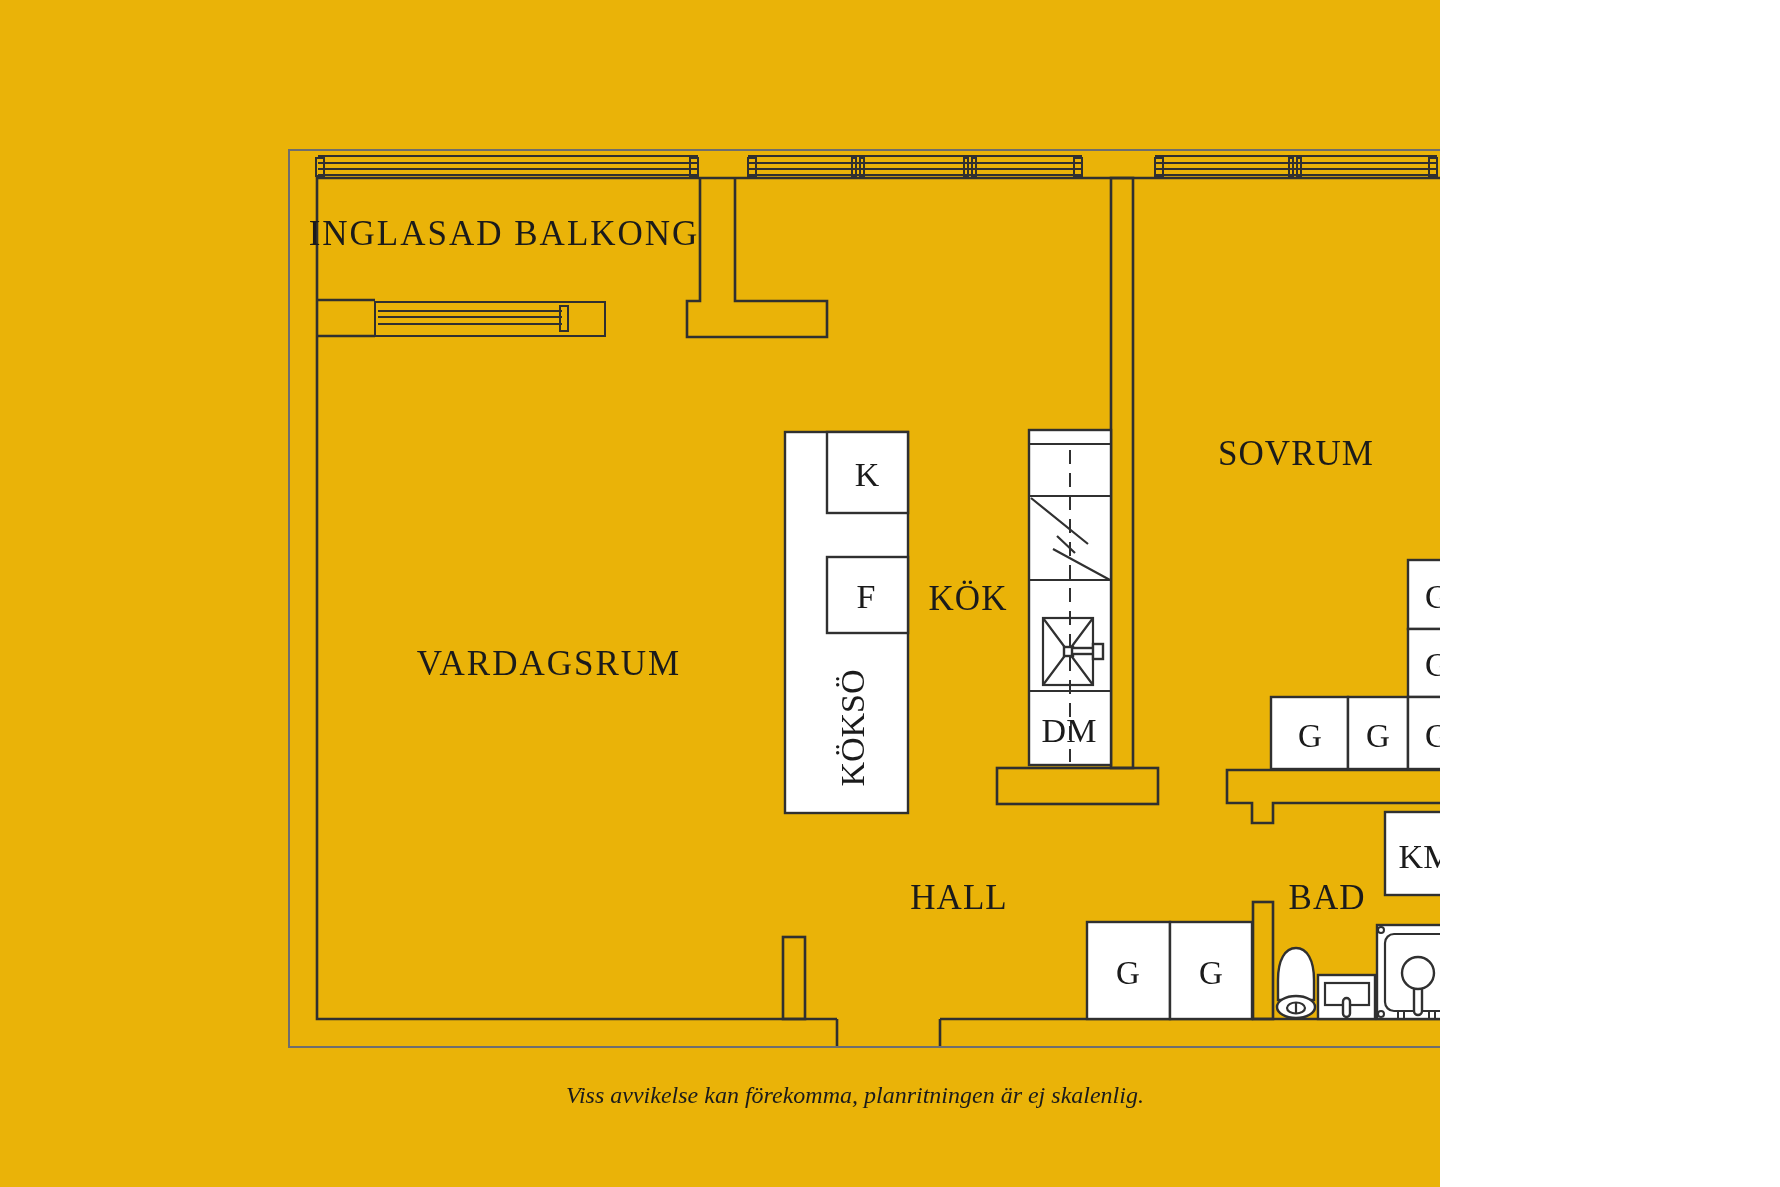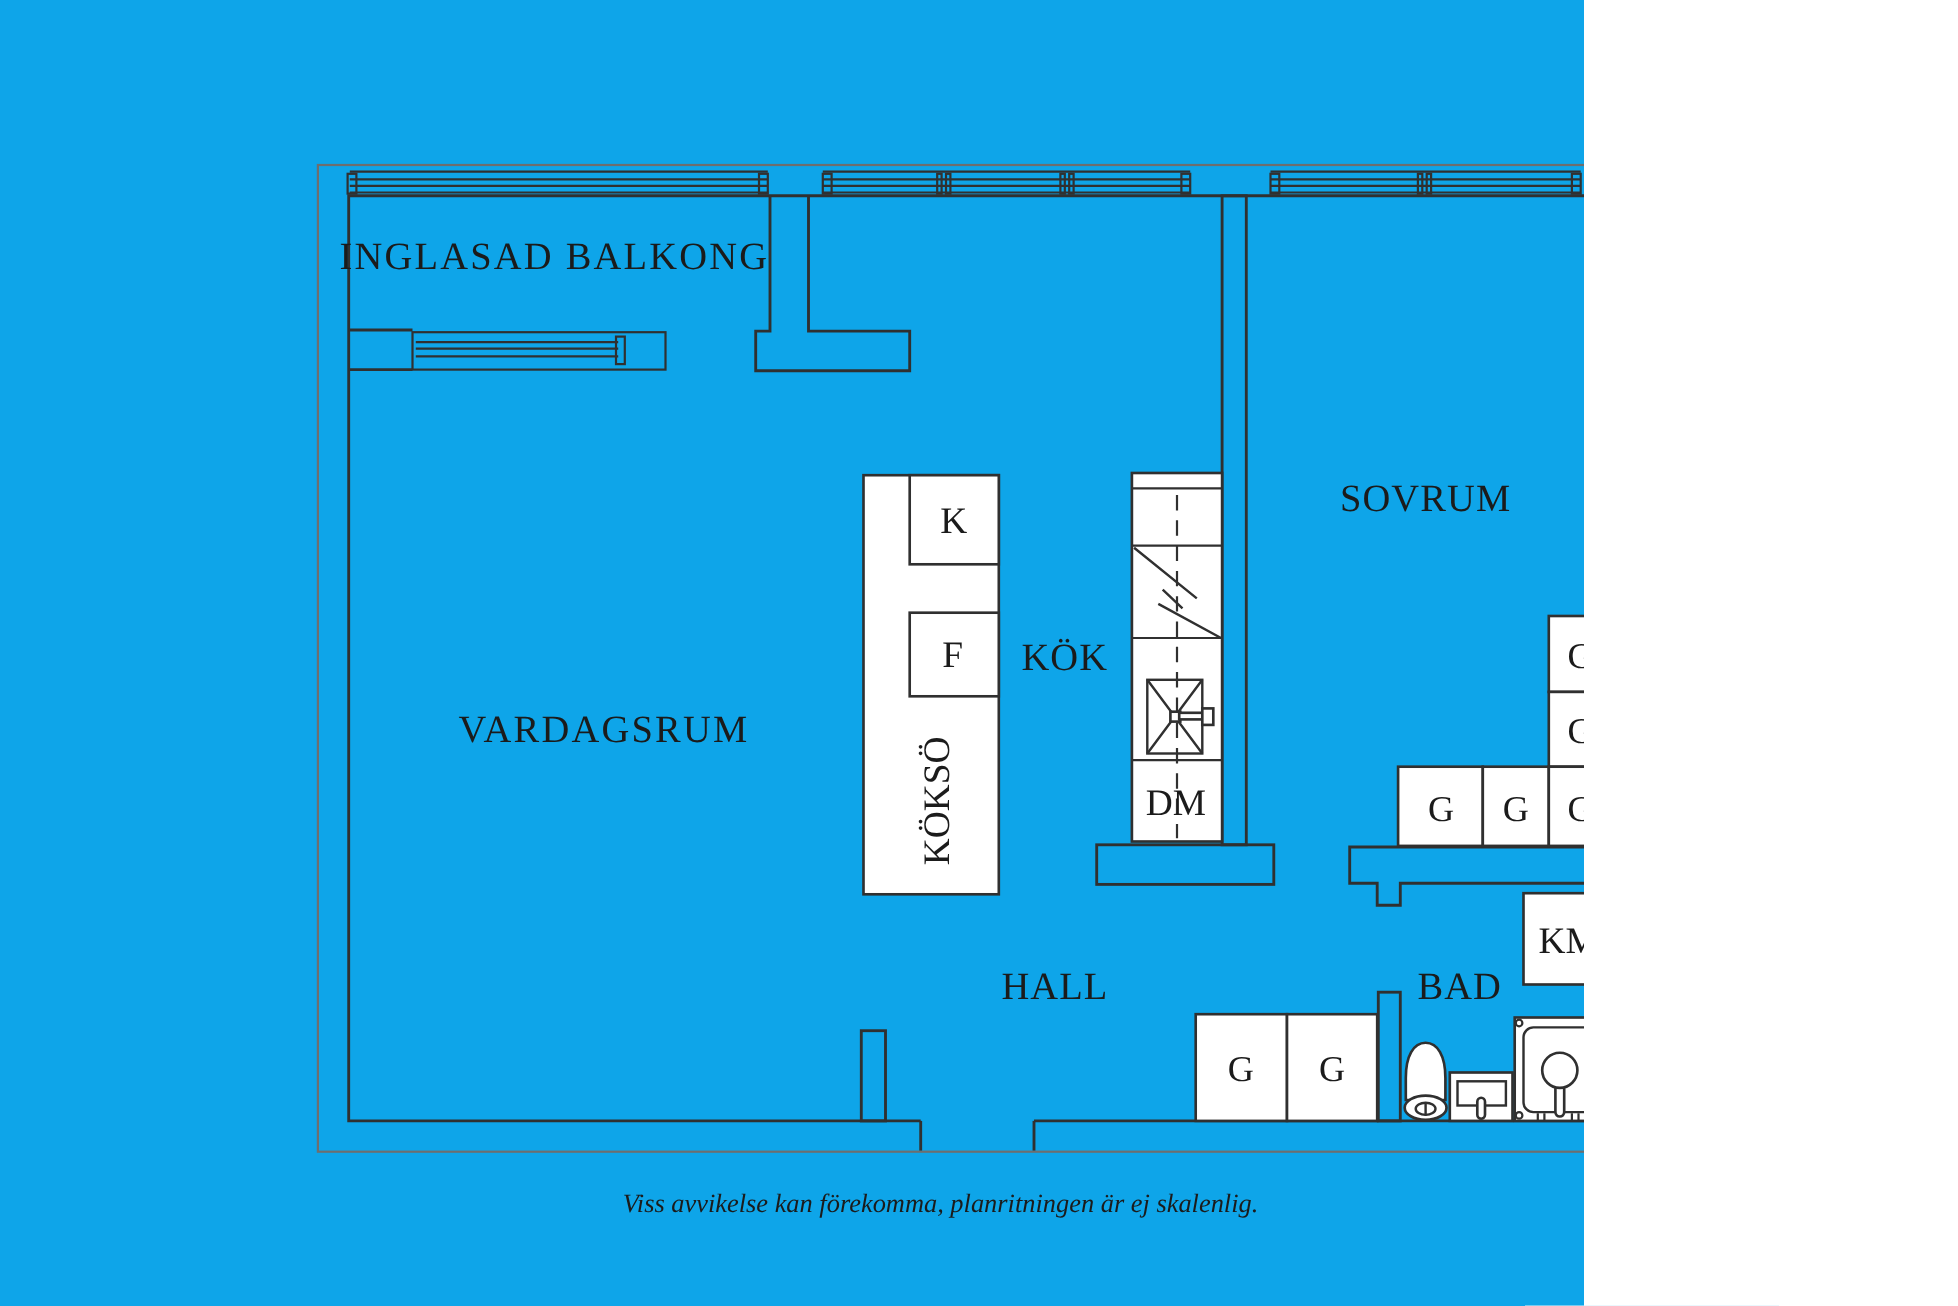--- a/index.html
+++ b/index.html
@@ -1,19 +1,19 @@
 <!DOCTYPE html>
 <html><head>
 <meta charset="utf-8">
 <style>
   html,body{margin:0;padding:0;background:#ffffff;}
   .stage{
     position:relative;
     width:1440px;height:1187px;
-    background:#0ea5e9;
+    background:#eab308;
     font-family:"Liberation Serif","DejaVu Serif",serif;
     overflow:hidden;
   }
   svg{display:block;width:1780px;height:1187px;}
   .wall{fill:none;stroke:#303030;stroke-width:2.6;stroke-linejoin:miter;}
   .outerline{fill:none;stroke:#6e6e6e;stroke-width:2;}
   .furn{fill:#ffffff;stroke:#303030;stroke-width:2.4;stroke-linejoin:miter;}
   .thin{fill:none;stroke:#303030;stroke-width:2;}
   .sym{fill:none;stroke:#303030;stroke-width:2.2;}
   .dash{fill:none;stroke:#303030;stroke-width:2;stroke-dasharray:14 9;}

